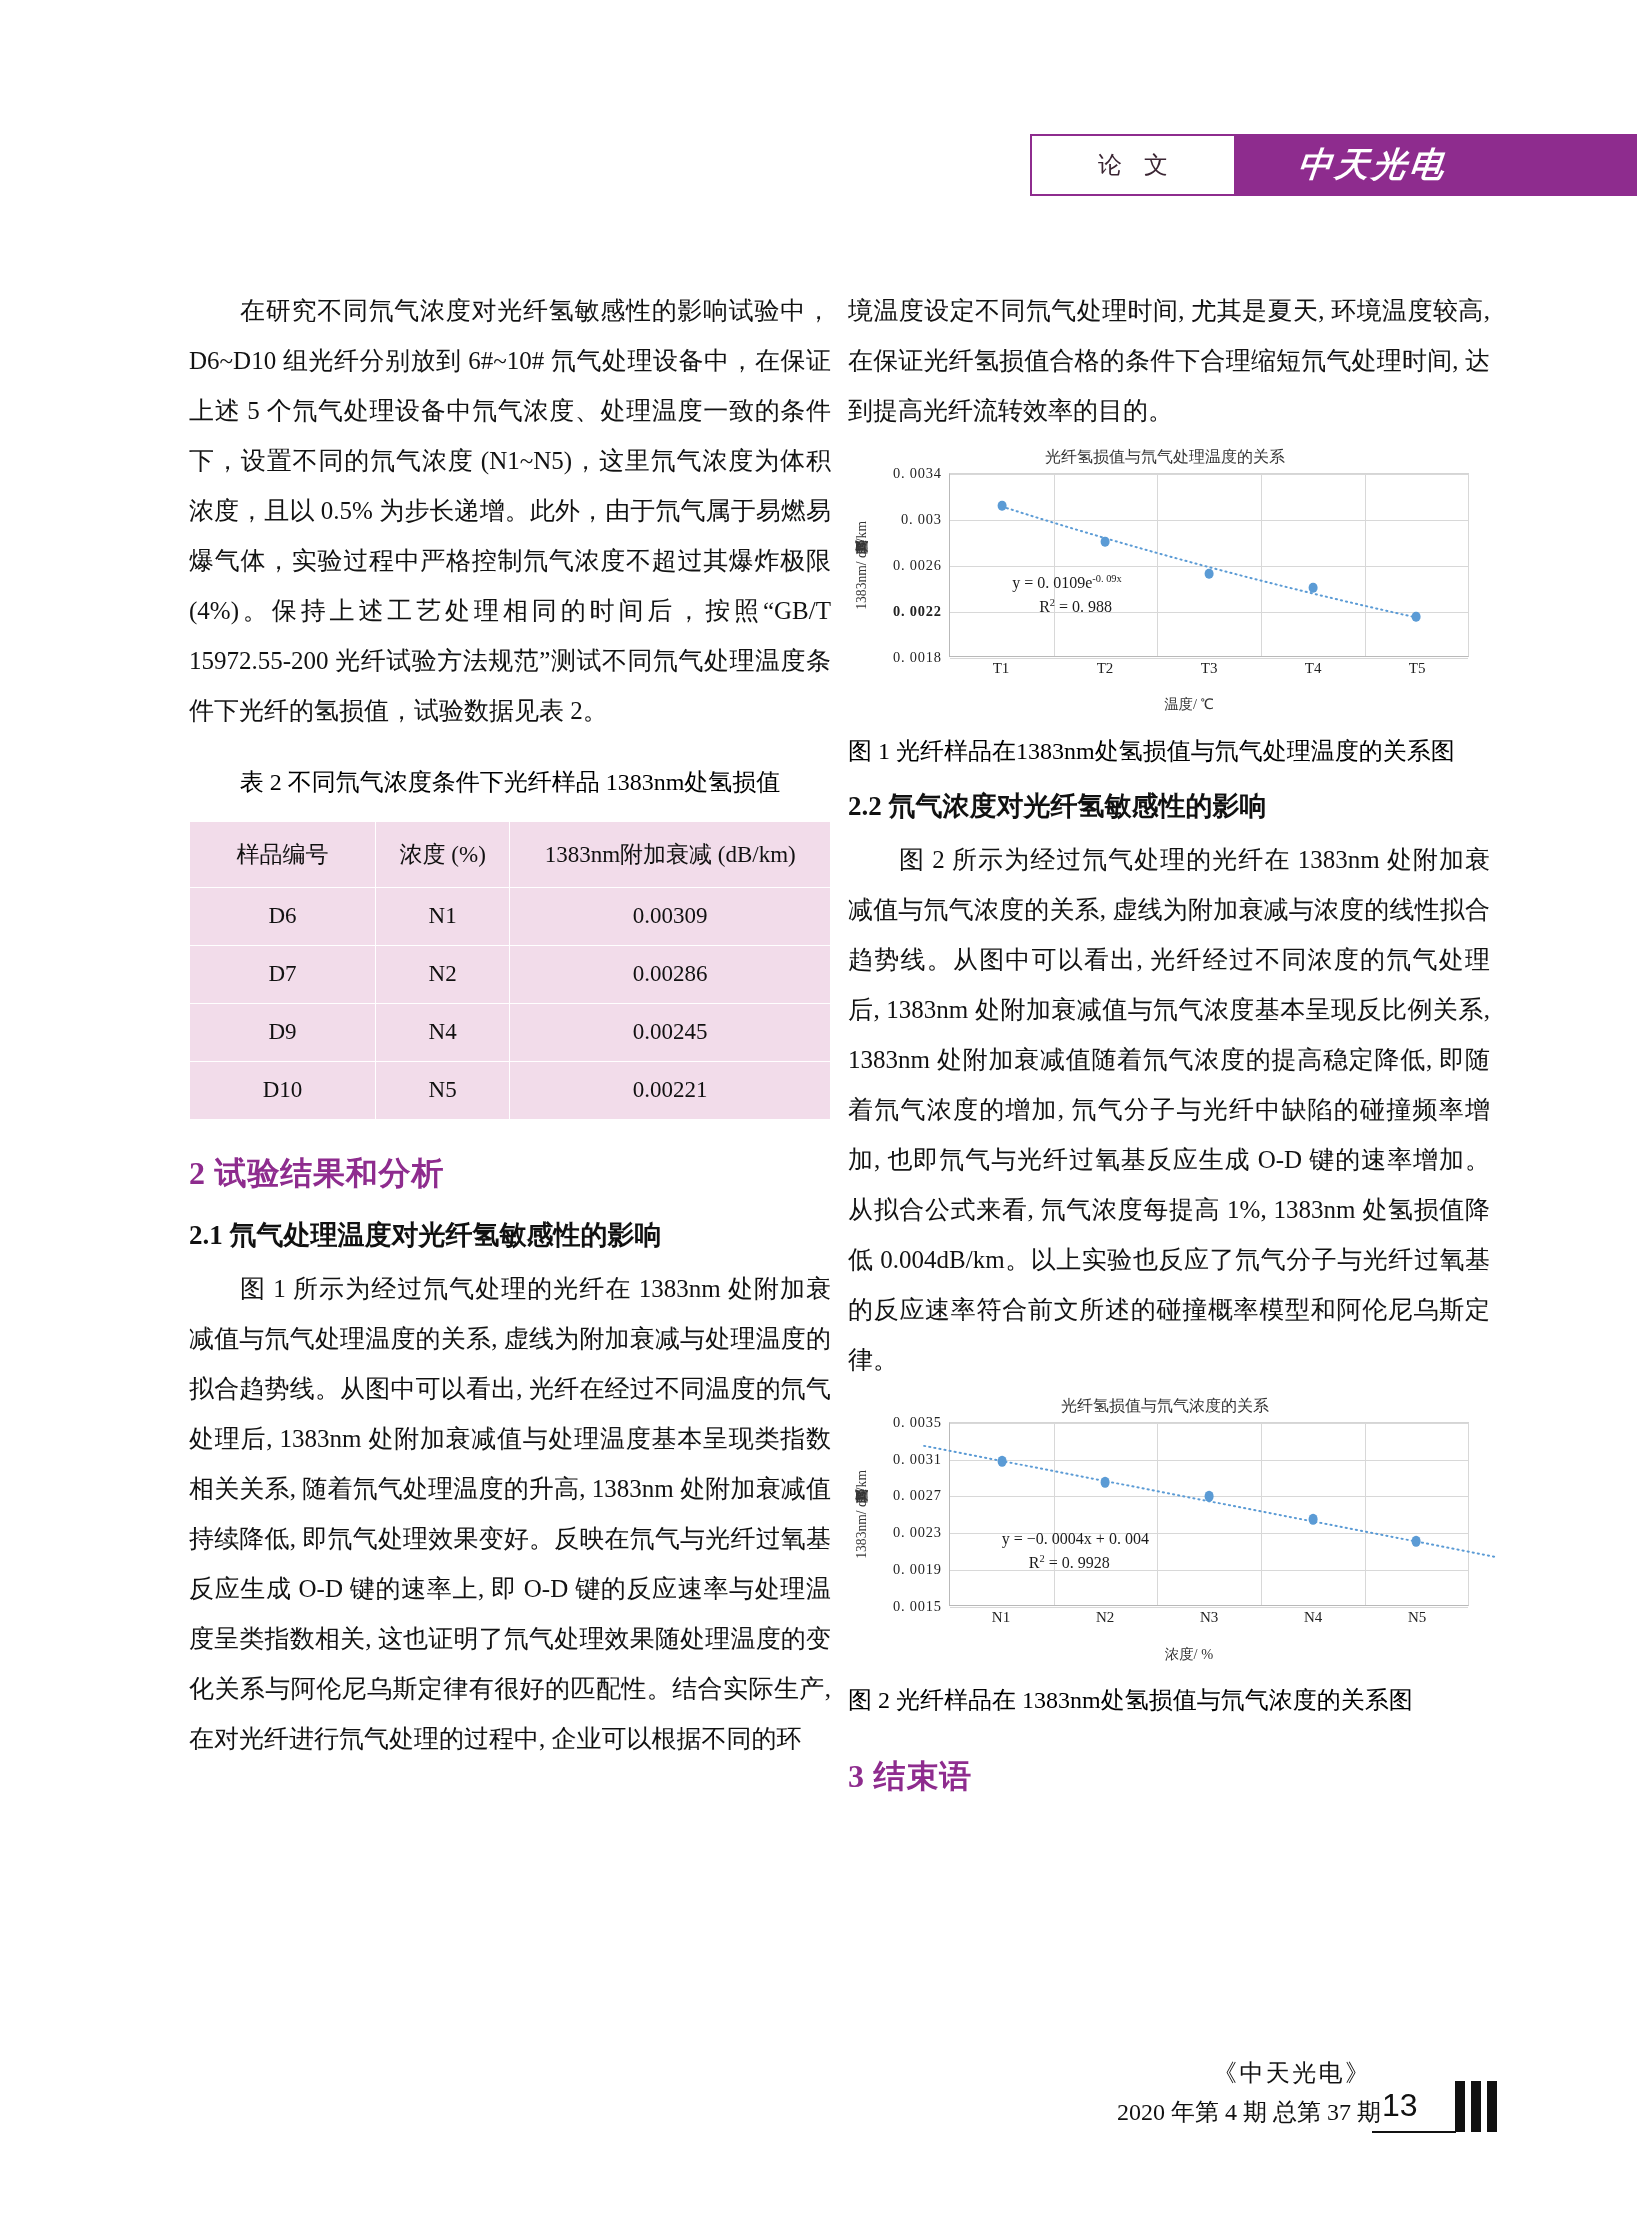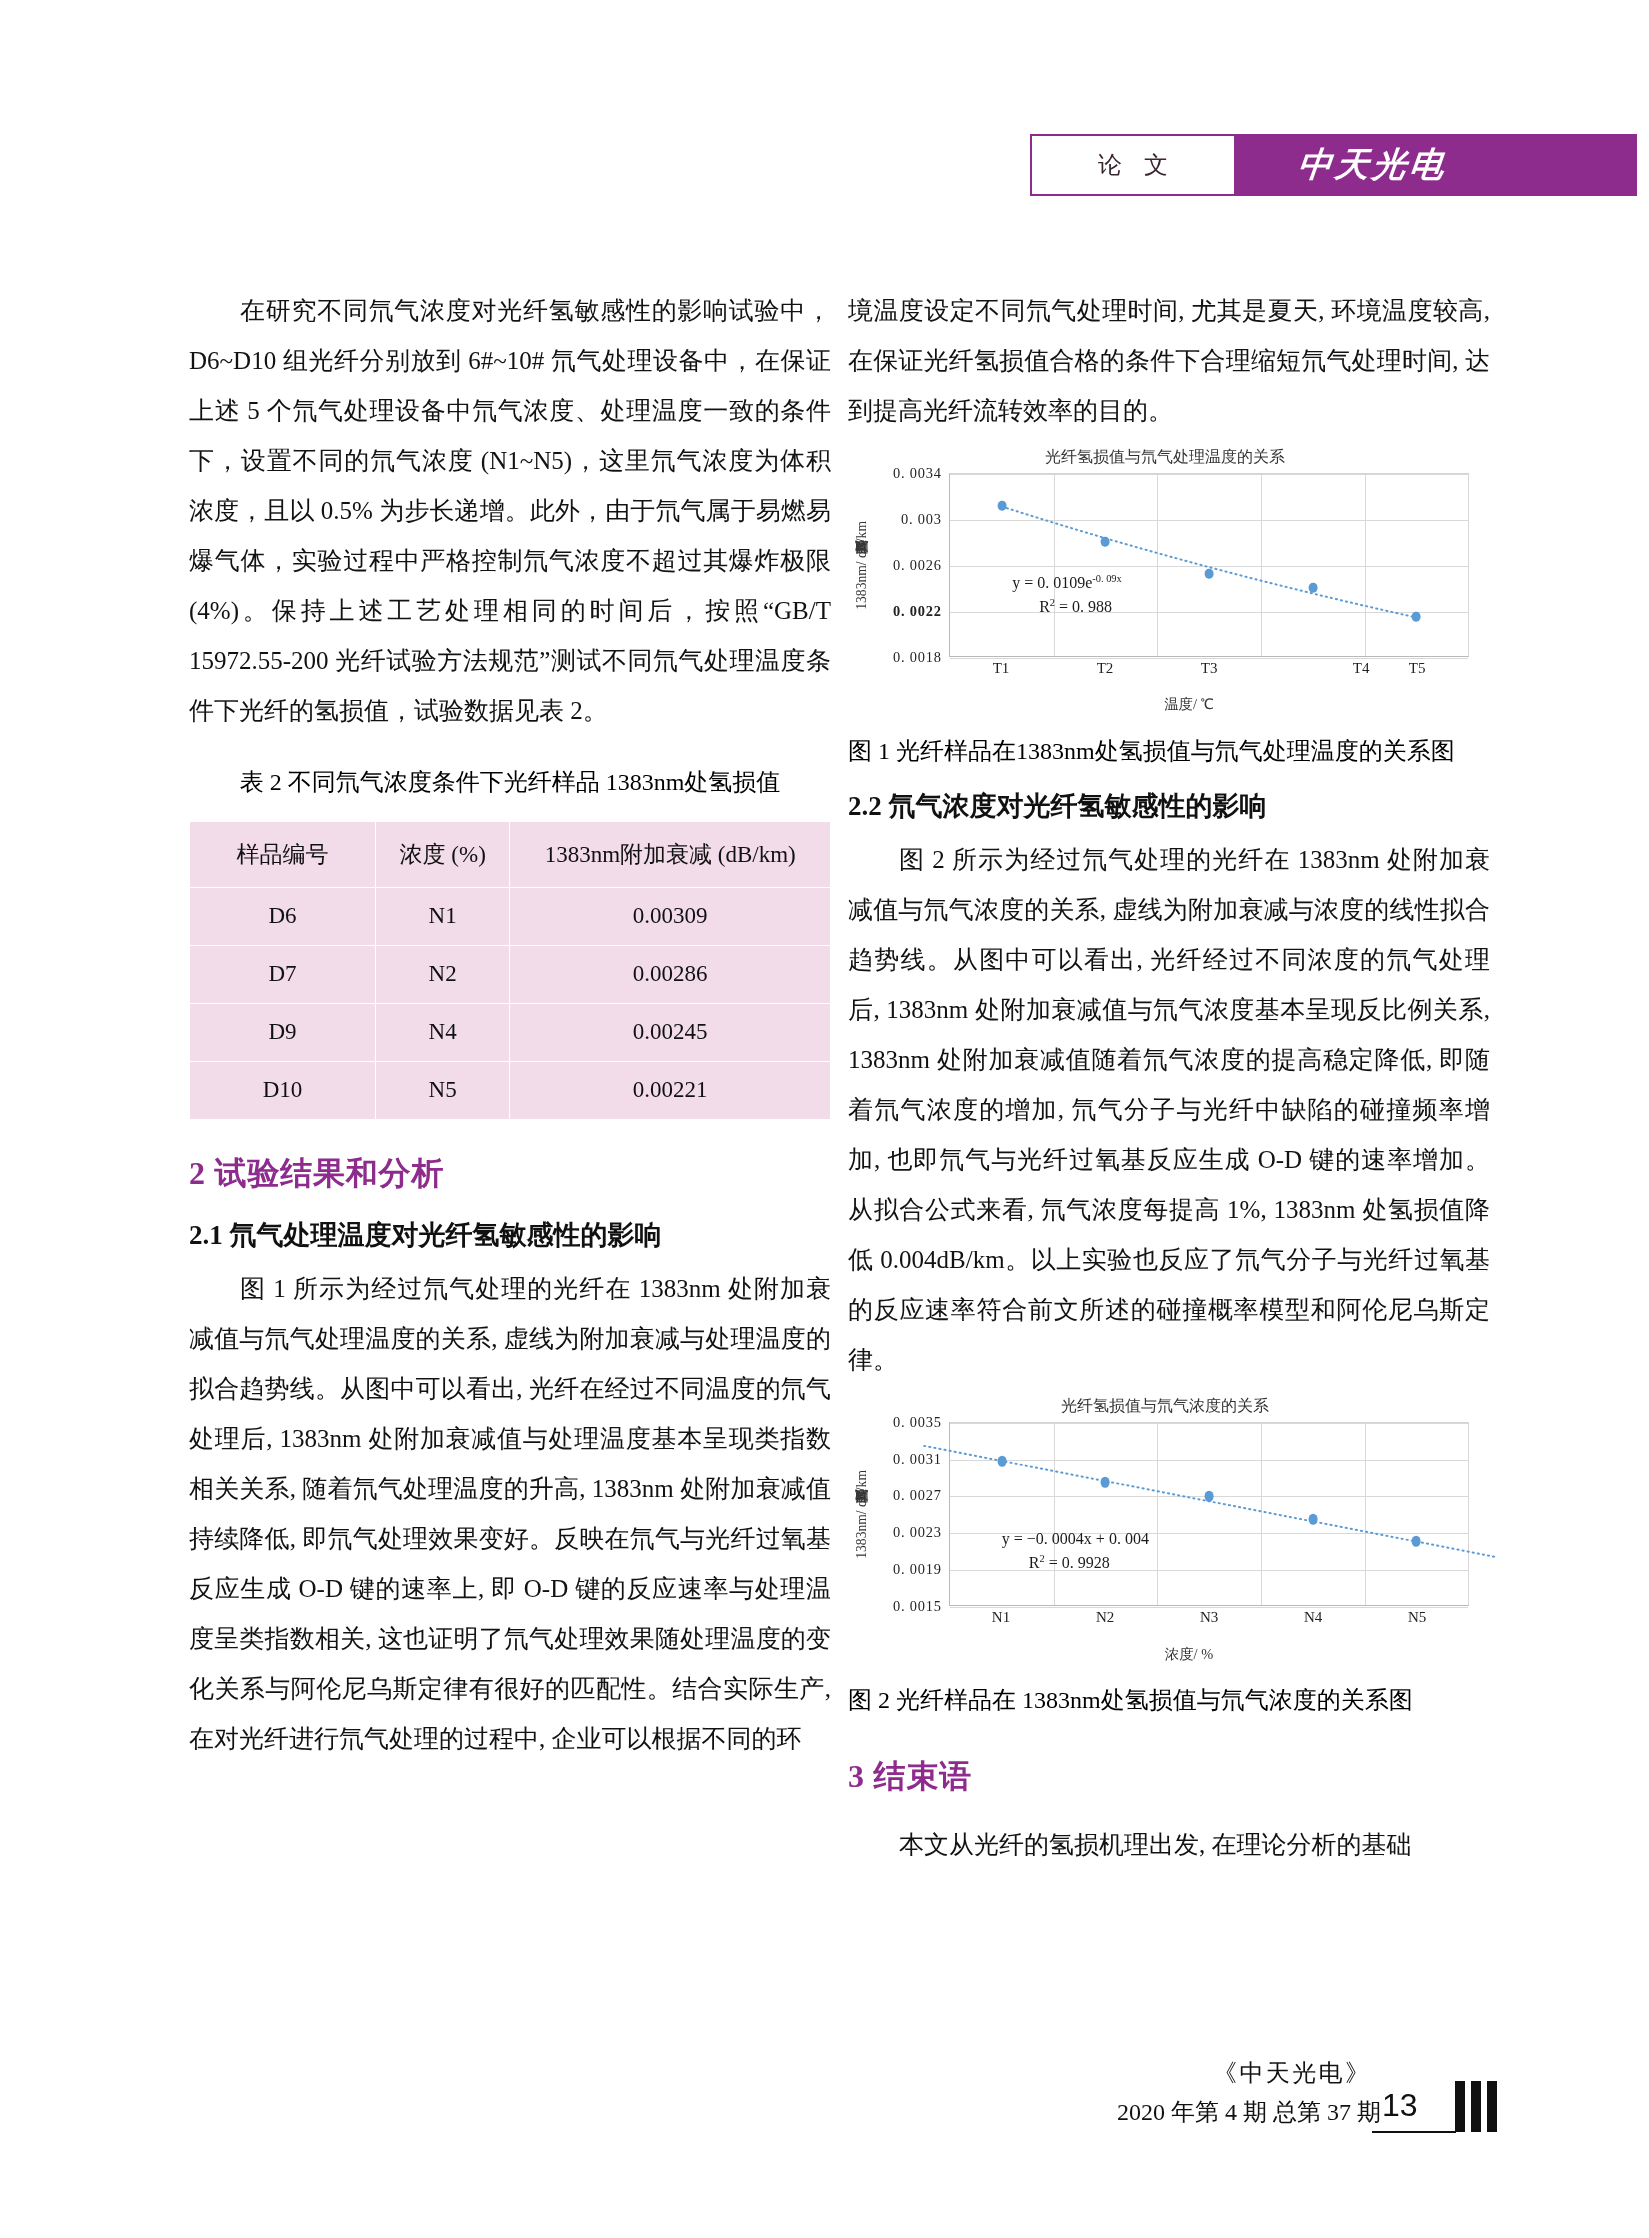--- a/index.html
+++ b/index.html
@@ -404,21 +404,21 @@
           <div class="dot" style="left: 90%; top: 143px; background: rgb(91, 155, 213);"></div>
           <svg width="100%" height="184" style="position: absolute; left: 0px; top: 0px; overflow: visible;" viewBox="0 0 651 230">
             <path d="M 65.10000000000001,40.25000000000003 L 73.78,43.024810306834524 L 82.46000000000001,45.78245322852064 L 91.14000000000001,48.52303497740519 L 99.82000000000001,51.246661108712175 L 108.5,53.95343652460937 L 117.18,56.64346547824988 L 125.86000000000001,59.316851577785 L 134.54000000000002,61.973697790356226 L 143.22,64.61410644606207 L 151.89999999999998,67.23817924189694 L 160.57999999999998,69.84601724566957 L 169.26,72.43772089989639 L 177.94,75.01339002566812 L 186.62,77.5731238264965 L 195.3,80.11702089213375 L 203.98000000000002,82.64517920236975 L 212.65999999999997,85.15769613080775 L 221.33999999999997,87.65466844861231 L 230.01999999999998,90.1361923282374 L 238.7,92.6023633471319 L 247.38,95.05327649141842 L 256.06,97.48902615955328 L 264.74,99.9097061659626 L 273.42,102.31540974465432 L 282.1,104.70622955280992 L 290.78,107.0822576743539 L 299.46,109.44358562349876 L 308.14,111.79030434827071 L 316.82,114.12250423401348 L 325.5,116.44027510686725 L 334.18,118.74370623723115 L 342.86,121.03288634319901 L 351.54,123.3079035939776 L 360.21999999999997,125.56884561328343 L 368.90000000000003,127.8157994827156 L 377.58,130.04885174511088 L 386.26,132.26808840787805 L 394.94,134.47359494630814 L 403.62,136.66545630686812 L 412.29999999999995,138.84375691047308 L 420.98,141.00858065573635 L 429.65999999999997,143.16001092220145 L 438.34,145.2981305735547 L 447.02,147.42302196081465 L 455.7,149.5347669255051 L 464.38,151.63344680280815 L 473.06,153.71914242469467 L 481.74,155.79193412303897 L 490.41999999999996,157.85190173271366 L 499.1,159.8991245946624 L 507.78,161.93368155895706 L 516.4599999999999,163.95565098783544 L 525.14,165.96511075871717 L 533.8199999999999,167.96213826720577 L 542.4999999999999,169.94681043006773 L 551.18,171.91920368819535 L 559.8599999999999,173.87939400955233 L 568.54,175.8274568920976 L 577.2199999999999,177.7634673666941 L 585.9,179.68749999999986" stroke="#5B9BD5" stroke-width="2.5" stroke-dasharray="1.5 5" stroke-linecap="round" fill="none"></path>
           </svg>
           <div class="chart-eq" style="left: 12%; top: 52%;"><span>y  =  0. 0109e<sup class="small">-0. 09x</sup></span><span class="l2">R<sup class="small">2</sup>  =  0. 988</span></div>
         </div>
       <div class="chart-xticks" id="c1xt">
           <div style="left: 10%;">T1</div>
           <div style="left: 30%;">T2</div>
           <div style="left: 50%;">T3</div>
-          <div style="left: 70%; margin-left: 48px;">T4</div>
+          <div style="left: 70%;">T4</div>
           <div style="left: 90%;">T5</div>
         </div>
     </div>
     <div class="chart-xlabel">温度/  ℃</div>
   </div>
 
   <div class="fig-caption">图 1 光纤样品在1383nm处氢损值与氘气处理温度的关系图</div>
 
   <h3 class="h-minor">2.2 氘气浓度对光纤氢敏感性的影响</h3>
   <p class="body-text indent">图 2 所示为经过氘气处理的光纤在 1383nm 处附加衰减值与氘气浓度的关系, 虚线为附加衰减与浓度的线性拟合趋势线。从图中可以看出, 光纤经过不同浓度的氘气处理后, 1383nm 处附加衰减值与氘气浓度基本呈现反比例关系, 1383nm 处附加衰减值随着氘气浓度的提高稳定降低, 即随着氘气浓度的增加, 氘气分子与光纤中缺陷的碰撞频率增加, 也即氘气与光纤过氧基反应生成 O-D 键的速率增加。从拟合公式来看, 氘气浓度每提高 1%, 1383nm 处氢损值降低 0.004dB/km。以上实验也反应了氘气分子与光纤过氧基的反应速率符合前文所述的碰撞概率模型和阿伦尼乌斯定律。</p>
@@ -466,21 +466,20 @@
           <div style="left: 70%;">N4</div>
           <div style="left: 90%;">N5</div>
         </div>
     </div>
     <div class="chart-xlabel">浓度/ %</div>
   </div>
 
   <div class="fig-caption">图 2 光纤样品在 1383nm处氢损值与氘气浓度的关系图</div>
 
   <h2 class="h-major">3  结束语</h2>
-  <p class="body-text indent">本文从光纤的氢损机理出发, 在理论分析的基础</p>
 </div>
 
 <div class="footer">
   <div class="footer-journal">《中天光电》</div>
   <div class="footer-issue">2020 年第 4 期 总第 37 期</div>
   <div class="footer-pageno">13</div>
   <div class="footer-rule"></div>
   <div class="footer-bars">
     <i></i>
       <i></i>

